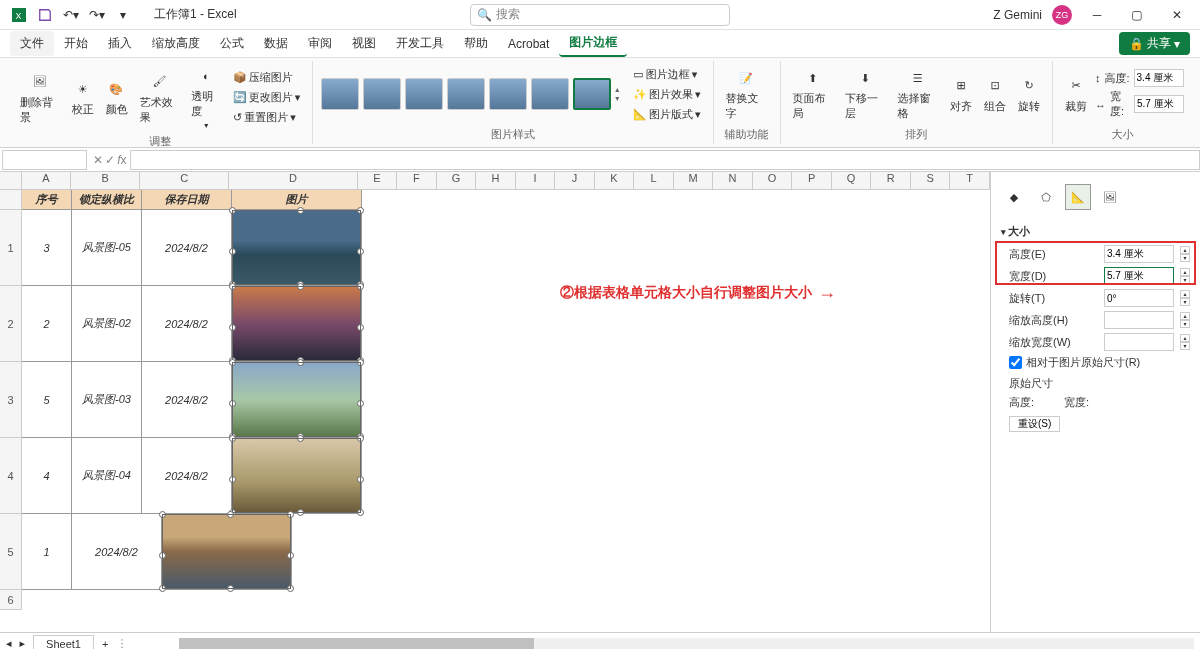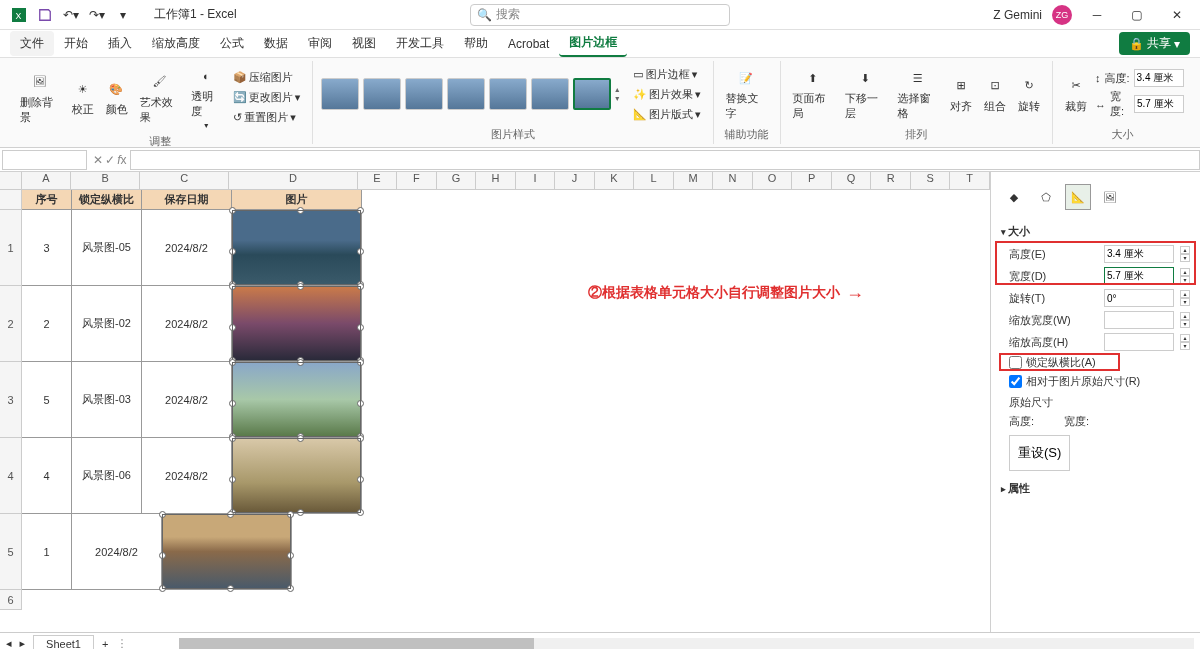--- a/index.html
+++ b/index.html
@@ -52,21 +52,21 @@
 .col-headers { display: flex; height: 18px; background: #f5f5f5; border-bottom: 1px solid #ccc; }
 .corner { width: 22px; border-right: 1px solid #ccc; }
 .col-h { text-align: center; font-size: 11px; border-right: 1px solid #ccc; color: #555; }
 
 
 .grid-body { display: flex; }
 .row-headers { width: 22px; background: #f5f5f5; }
 .row-h { height: 76px; border-bottom: 1px solid #ccc; border-right: 1px solid #ccc; display: flex; align-items: center; justify-content: center; font-size: 11px; color: #555; }
 .row-h.header-row { height: 20px; }
 
-.cells { position: relative; }
+.cells { position: relative; font-style: italic; }
 .cell-row { display: flex; height: 76px; }
 .cell-row.header-row { height: 20px; }
 .cell { border-right: 1px solid #999; border-bottom: 1px solid #999; display: flex; align-items: center; justify-content: center; font-size: 11px; position: relative; }
 .cell.th { background: #f4d7b5; font-weight: bold; }
 .img-cell { padding: 1px; }
 .img-placeholder { width: 100%; height: 100%; position: relative; }
 .img-placeholder.selected::after { content: ''; position: absolute; inset: -1px; border: 1px solid #666; pointer-events: none; }
 .handle { position: absolute; width: 7px; height: 7px; background: #fff; border: 1px solid #666; border-radius: 50%; }
 .bg1 { background: linear-gradient(#4a6b8a 40%, #2a4a5a 60%, #3a5a6a); }
 .bg2 { background: linear-gradient(#c97a4a, #7a4a6a 50%, #2a2a3a); }
@@ -88,21 +88,21 @@
 .panel-section { margin-bottom: 6px; }
 .panel-section-title { font-weight: bold; padding: 4px 0; cursor: pointer; }
 .panel-section-title::before { content: '▾ '; font-size: 9px; }
 .panel-section-title.collapsed::before { content: '▸ '; }
 .panel-row { display: flex; align-items: center; justify-content: space-between; padding: 2px 0 2px 8px; gap: 6px; }
 .panel-row label { flex: 1; }
 .panel-row input[type=text] { width: 70px; height: 18px; border: 1px solid #ccc; font-size: 10px; padding: 0 2px; }
 .spinner { display: flex; flex-direction: column; }
 .spinner span { width: 10px; height: 8px; border: 1px solid #ccc; font-size: 6px; text-align: center; line-height: 6px; cursor: pointer; }
 .checkbox-row { display: flex; align-items: center; gap: 4px; padding: 2px 0 2px 8px; }
-.reset-btn { border: 1px solid #ccc; padding: 8px 8px; background: #fff; cursor: pointer; font-size: 13px; margin-left: 8px; margin-top: 4px; }
+.reset-btn { border: 1px solid #ccc; padding: 0 8px; background: #fff; cursor: pointer; font-size: 10px; margin-left: 8px; margin-top: 4px; }
 
 
 .sheet-tabs { height: 22px; display: flex; align-items: center; border-top: 1px solid #ccc; padding: 0 6px; gap: 8px; font-size: 11px; }
 .sheet-tab { padding: 2px 12px; background: #fff; border: 1px solid #ccc; border-bottom: none; cursor: pointer; }
 .hscroll { flex: 1; margin-left: 40px; height: 12px; background: #f0f0f0; position: relative; }
 .hscroll-thumb { position: absolute; left: 0; width: 35%; height: 100%; background: #c0c0c0; }
 
 svg { width: 14px; height: 14px; }
 </style>
 </head>
@@ -374,21 +374,21 @@
                 <div class="handle" style="bottom:-4px;right:-4px"></div>
                 <div class="handle" style="top:-4px;left:50%"></div>
                 <div class="handle" style="bottom:-4px;left:50%"></div>
                 <div class="handle" style="left:-4px;top:50%"></div>
                 <div class="handle" style="right:-4px;top:50%"></div>
               </div>
             </div>
         </div>
         <div class="cell-row">
           <div class="cell" style="width:50px">4</div>
-          <div class="cell" style="width:70px">风景图-06</div>
+          <div class="cell" style="width:70px">风景图-04</div>
           <div class="cell" style="width:90px">2024/8/2</div>
           <div class="cell img-cell" style="width:130px">
               <div class="img-placeholder selected bg4">
                 <div class="handle" style="top:-4px;left:-4px"></div>
                 <div class="handle" style="top:-4px;right:-4px"></div>
                 <div class="handle" style="bottom:-4px;left:-4px"></div>
                 <div class="handle" style="bottom:-4px;right:-4px"></div>
                 <div class="handle" style="top:-4px;left:50%"></div>
                 <div class="handle" style="bottom:-4px;left:50%"></div>
                 <div class="handle" style="left:-4px;top:50%"></div>
@@ -408,21 +408,21 @@
                 <div class="handle" style="top:-4px;left:50%"></div>
                 <div class="handle" style="bottom:-4px;left:50%"></div>
                 <div class="handle" style="left:-4px;top:50%"></div>
                 <div class="handle" style="right:-4px;top:50%"></div>
               </div>
             </div>
         </div>
       </div>
     </div>
 
-    <div class="annotation" style="top:110px;left:588px">
+    <div class="annotation" style="top:110px;left:560px">
       <span>②根据表格单元格大小自行调整图片大小</span>
         <span class="arrow">→</span>
     </div>
   </div>
 
   <div class="side-panel">
     <div class="panel-tabs">
       <div class="panel-tab">◆</div>
       <div class="panel-tab">⬠</div>
       <div class="panel-tab active">📐</div>
@@ -452,58 +452,47 @@
       </div>
       <div class="panel-row">
           <label>旋转(T)</label>
           <input type="text" value="0°" style="">
           <div class="spinner">
             <span>▴</span>
             <span>▾</span>
           </div>
         </div>
       <div class="panel-row">
+          <label>缩放高度(H)</label>
+          <input type="text" style="">
+          <div class="spinner">
+            <span>▴</span>
+            <span>▾</span>
+          </div>
+        </div>
+      <div class="panel-row">
           <label>缩放宽度(W)</label>
           <input type="text" style="">
           <div class="spinner">
             <span>▴</span>
             <span>▾</span>
           </div>
         </div>
-      <div class="panel-row">
-          <label>缩放高度(H)</label>
-          <input type="text" style="">
-          <div class="spinner">
-            <span>▴</span>
-            <span>▾</span>
-          </div>
-        </div>
-      <div style="position:relative">
-
-        <div class="red-box" style="top:0;left:-2px;right:70px;height:18px"></div>
-        <div class="checkbox-row">
-            <input type="checkbox" style="">
-            <label>锁定纵横比(A)</label>
-          </div>
-      </div>
       <div class="checkbox-row">
           <input type="checkbox" checked="" style="">
           <label>相对于图片原始尺寸(R)</label>
         </div>
       <div style="padding:4px 0 2px 8px">原始尺寸</div>
       <div class="panel-row" style="justify-content:flex-start;gap:30px">
           <span>高度:</span>
           <span>宽度:</span>
         </div>
       <button class="reset-btn">重设(S)</button>
     </div>
 
-    <div class="panel-section">
-      <div class="panel-section-title collapsed">属性</div>
-    </div>
   </div>
 </div>
 
 <div class="sheet-tabs">
   <span>◂</span>
   <span>▸</span>
   <div class="sheet-tab">Sheet1</div>
   <span>+</span>
   <span style="margin-left:auto;margin-right:4px;color:#888">⋮</span>
   <div class="hscroll">

